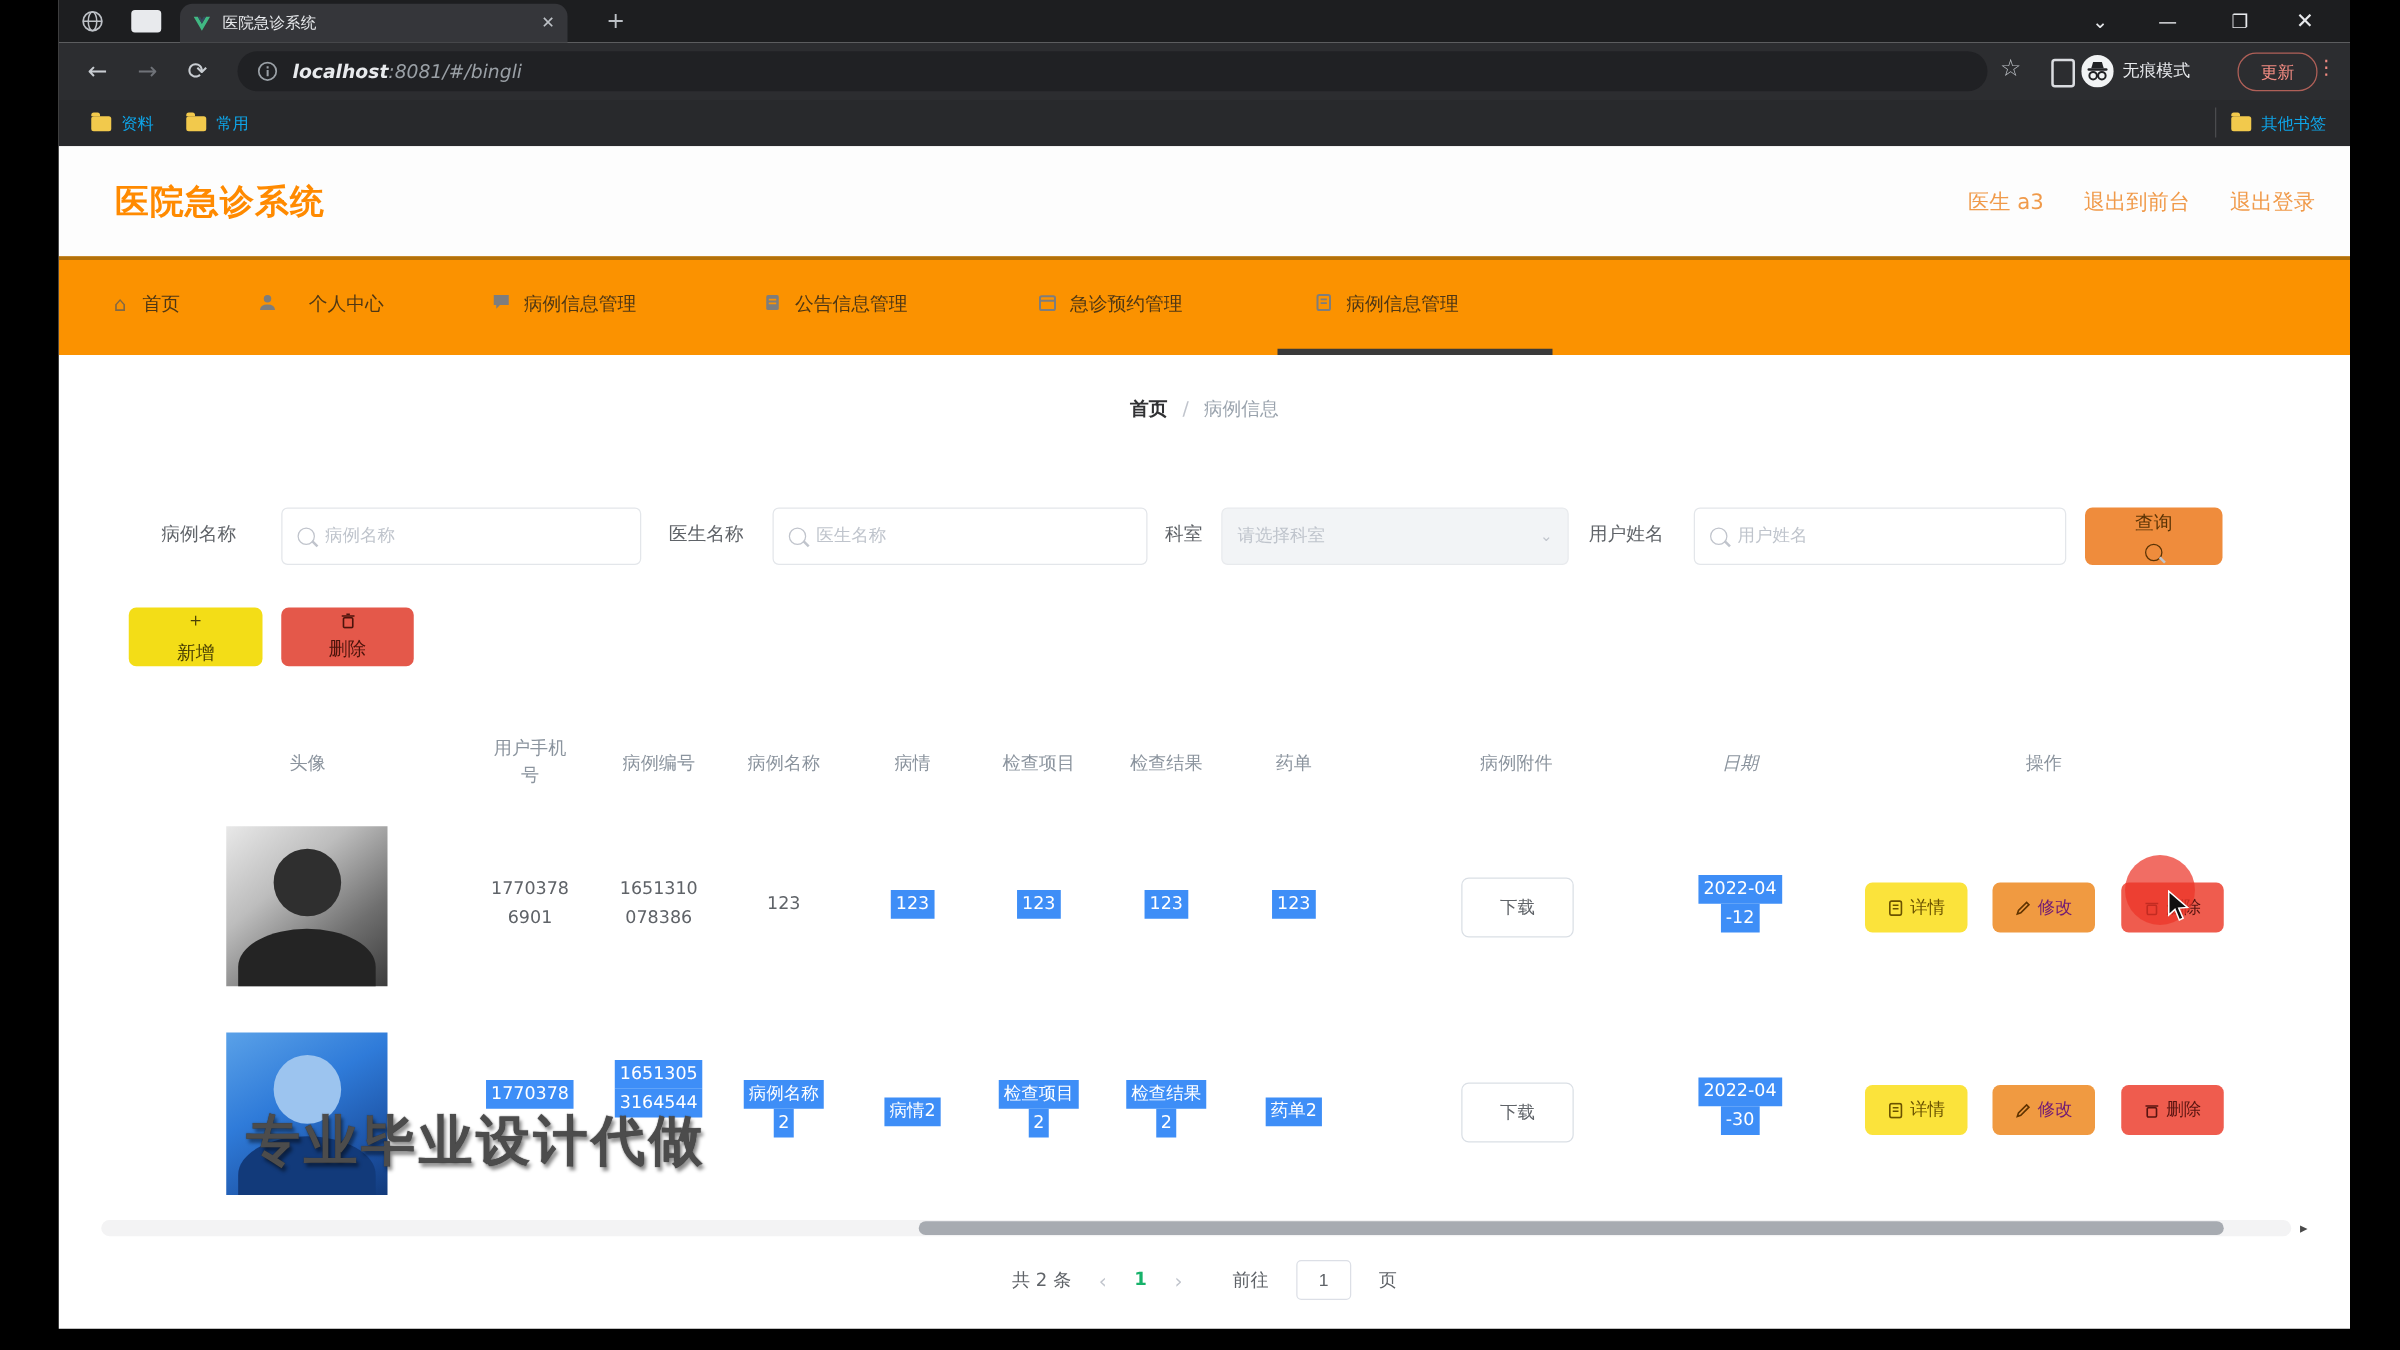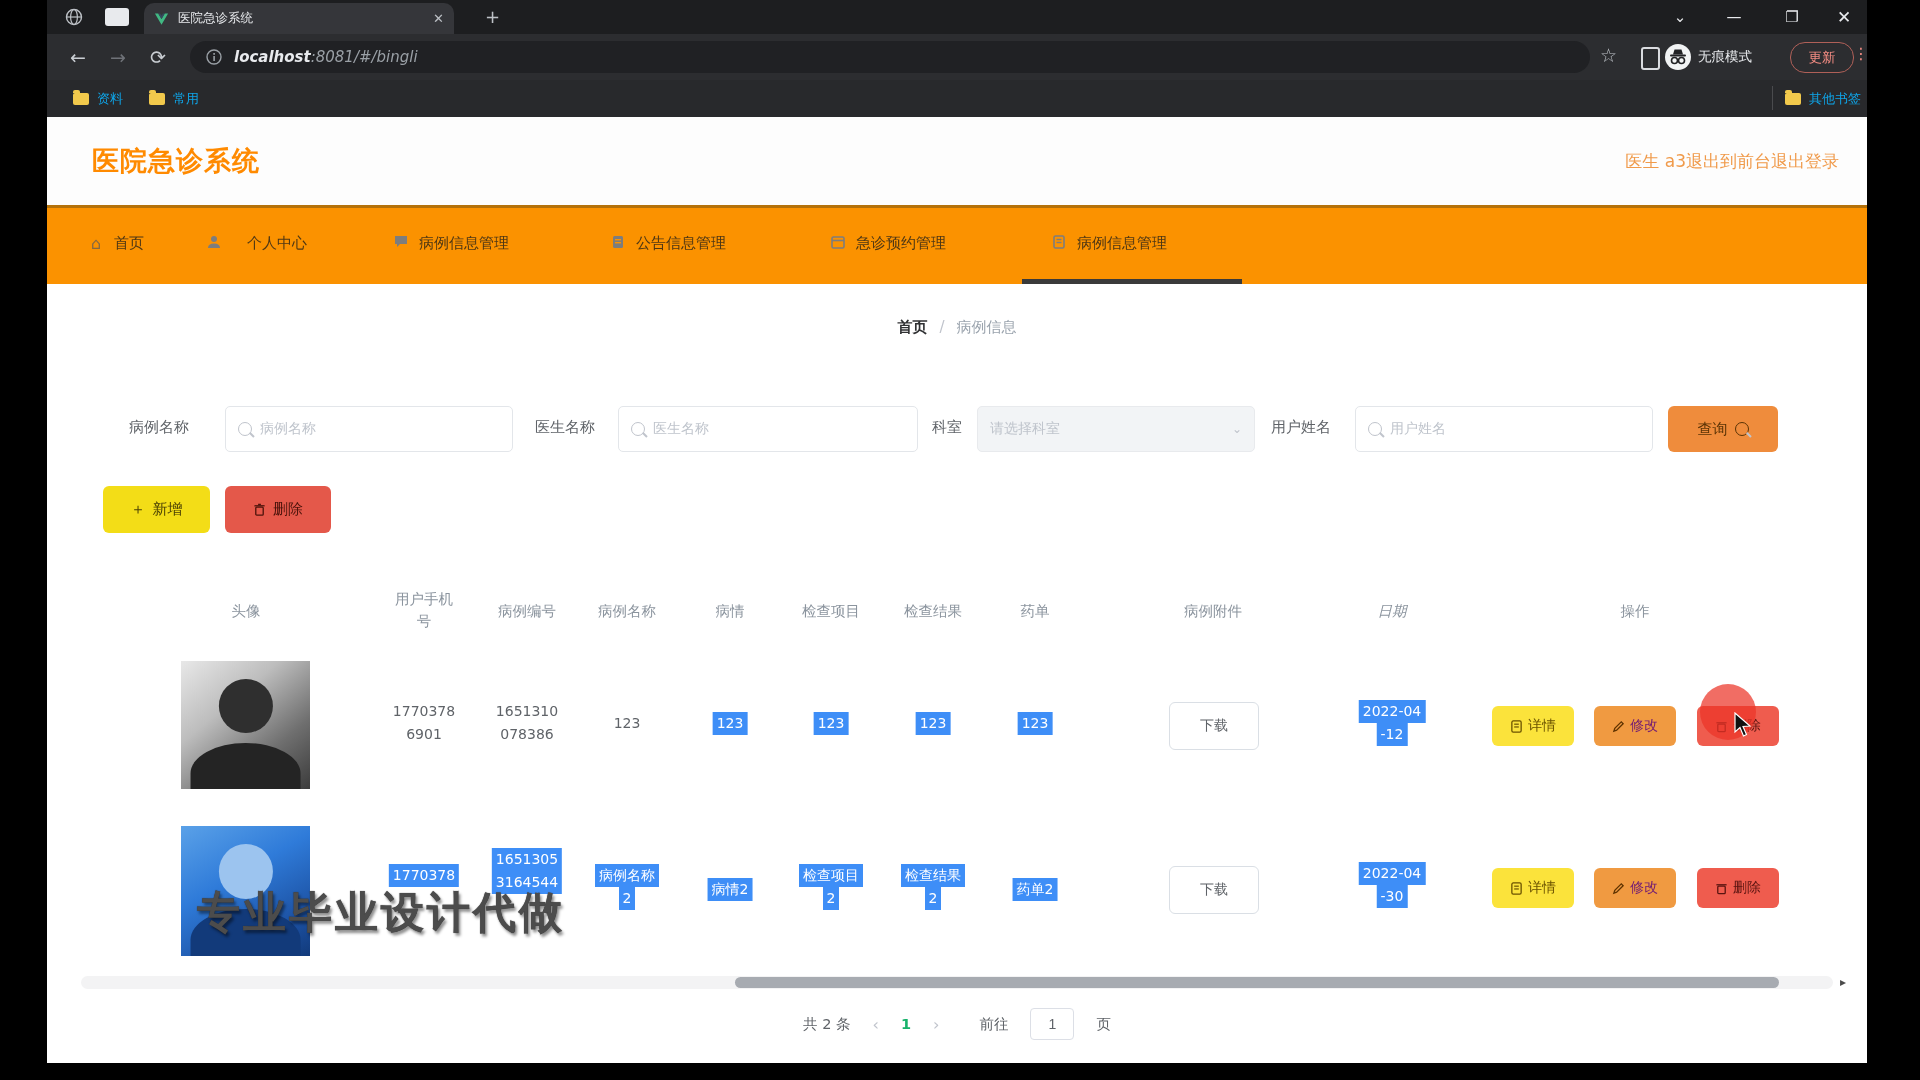--- a/index.html
+++ b/index.html
@@ -1,19 +1,19 @@
 <!DOCTYPE html>
 <html><head>
 <meta charset="utf-8">
 <style>
   html,body{margin:0;padding:0;}
   body{width:1920px;height:1080px;background:#000;position:relative;overflow:hidden;
        font-family:"DejaVu Sans","Liberation Sans",sans-serif;-webkit-font-smoothing:antialiased;}
   .abs{position:absolute;}
-  .window{position:absolute;left:47px;top:0;width:1820px;height:1063px;background:#fff;overflow:hidden;}
+  .window{position:absolute;left:47px;top:0;width:1820px;height:1063px;background:#fff;overflow:hidden;padding-left:13px;}
 
   
   .tabbar{position:absolute;left:0;top:0;width:100%;height:34px;background:#1d1e20;}
   .tab{position:absolute;left:97px;top:3px;width:310px;height:31px;background:#35363a;
        border-radius:10px 10px 0 0;display:flex;align-items:center;padding:0 10px;box-sizing:border-box;color:#e8eaed;}
   .tab-title{font-size:12.5px;margin-left:9px;flex:1;white-space:nowrap;overflow:hidden;}
   .chrome-glyph{color:#bdc1c6;font-size:15px;line-height:1;}
   .winctl{position:absolute;top:0;height:34px;display:flex;align-items:center;justify-content:center;width:46px;color:#e8eaed;font-size:15px;}
   .toolbar{position:absolute;left:0;top:34px;width:100%;height:46px;background:#2c2d30;}
   .nav-arrow{position:absolute;top:8px;width:30px;height:30px;color:#c9cdd2;font-size:19px;display:flex;align-items:center;justify-content:center;}
@@ -25,21 +25,21 @@
   .folder{width:16px;height:12px;background:#f2c94c;border-radius:2px;position:relative;display:inline-block;}
   .folder:before{content:"";position:absolute;left:0;top:-3px;width:7px;height:3px;background:#f2c94c;border-radius:2px 2px 0 0;}
   .bm-item{display:flex;align-items:center;gap:8px;margin-left:26px;}
   .incog-chip{position:absolute;left:1618px;top:9px;height:28px;display:flex;align-items:center;gap:7px;color:#e8eaed;font-size:13.5px;}
   .update-pill{position:absolute;left:1743px;top:8px;width:62px;height:29px;border:1px solid #b06058;border-radius:15px;
                color:#f28b82;font-size:13.5px;display:flex;align-items:center;justify-content:center;}
 
   
   .page-header{position:absolute;left:0;top:117px;width:100%;height:88px;background:#fdfdfd;}
   .app-title{position:absolute;left:45px;top:26px;font-size:27px;font-weight:bold;color:#ff8a00;letter-spacing:1px;}
-  .user-links{position:absolute;right:28px;top:33px;display:flex;font-size:17px;color:#f09a4a;}
+  .user-links{position:absolute;right:28px;top:33px;display:flex;gap:32px;font-size:17px;color:#f09a4a;}
 
   
   .navbar{position:absolute;left:0;top:205px;width:100%;height:79px;background:#fb9200;
           border-top:3px solid rgba(122,86,18,.55);box-sizing:border-box;}
   .nav-item{position:absolute;top:26px;display:flex;align-items:center;gap:9px;font-size:15px;color:rgba(40,35,25,.82);}
   .nav-ico{color:rgba(90,90,90,.75);font-size:16px;width:18px;text-align:center;}
   .nav-underline{position:absolute;left:975px;top:71px;width:220px;height:5px;background:#3a3a3a;}
 
   
   .breadcrumb{position:absolute;left:0;top:318px;width:100%;display:flex;justify-content:center;gap:12px;font-size:15px;}
@@ -47,21 +47,21 @@
   .bc-sep{color:#c0c4cc;}
   .bc-cur{color:#9aa3ad;}
 
   
   .flabel{position:absolute;top:418px;font-size:15px;color:#5f6368;}
   .finput{position:absolute;top:406px;height:46px;background:#fff;border:1px solid #e3e6ea;border-radius:5px;
           box-sizing:border-box;display:flex;align-items:center;padding:0 12px;gap:8px;color:#bfc4cc;font-size:14px;}
   .fselect{background:#f2f4f6;border:1px solid #e8eaed;justify-content:space-between;}
   .mag{width:12px;height:12px;border:1.6px solid #c0c4cc;border-radius:50%;position:relative;flex:none;}
   .mag:after{content:"";position:absolute;left:10px;top:11px;width:6px;height:1.6px;background:#c0c4cc;transform:rotate(45deg);}
-  .btn{border-radius:6px;display:flex;align-items:center;justify-content:center;gap:7px;font-size:15px;box-sizing:border-box;}
+  .btn{border-radius:6px;display:flex;align-items:center;justify-content:center;gap:7px;font-size:15px;box-sizing:border-box;flex-direction:column;}
   .search-btn{position:absolute;left:1621px;top:406px;width:110px;height:46px;background:#ef8c3c;color:#5a3305;}
   .add-btn{position:absolute;left:56px;top:486px;width:107px;height:47px;background:#f3dd17;color:#4a4004;}
   .del-btn{position:absolute;left:178px;top:486px;width:106px;height:47px;background:#e4584a;color:#4c130b;}
 
   
   .th{position:absolute;transform:translateX(-50%);text-align:center;color:#8b949e;font-size:14.5px;line-height:22px;}
   .cell{position:absolute;transform:translateX(-50%);text-align:center;color:#5f6368;font-size:14px;line-height:23px;}
   .hl{background:#3e8ef7;color:#fff;padding:0 4px;display:inline-block;}
   .avatar{position:absolute;left:134px;width:129px;overflow:hidden;}
   .head{position:absolute;left:50%;top:14%;width:42%;height:42%;transform:translateX(-50%);border-radius:50%;}

